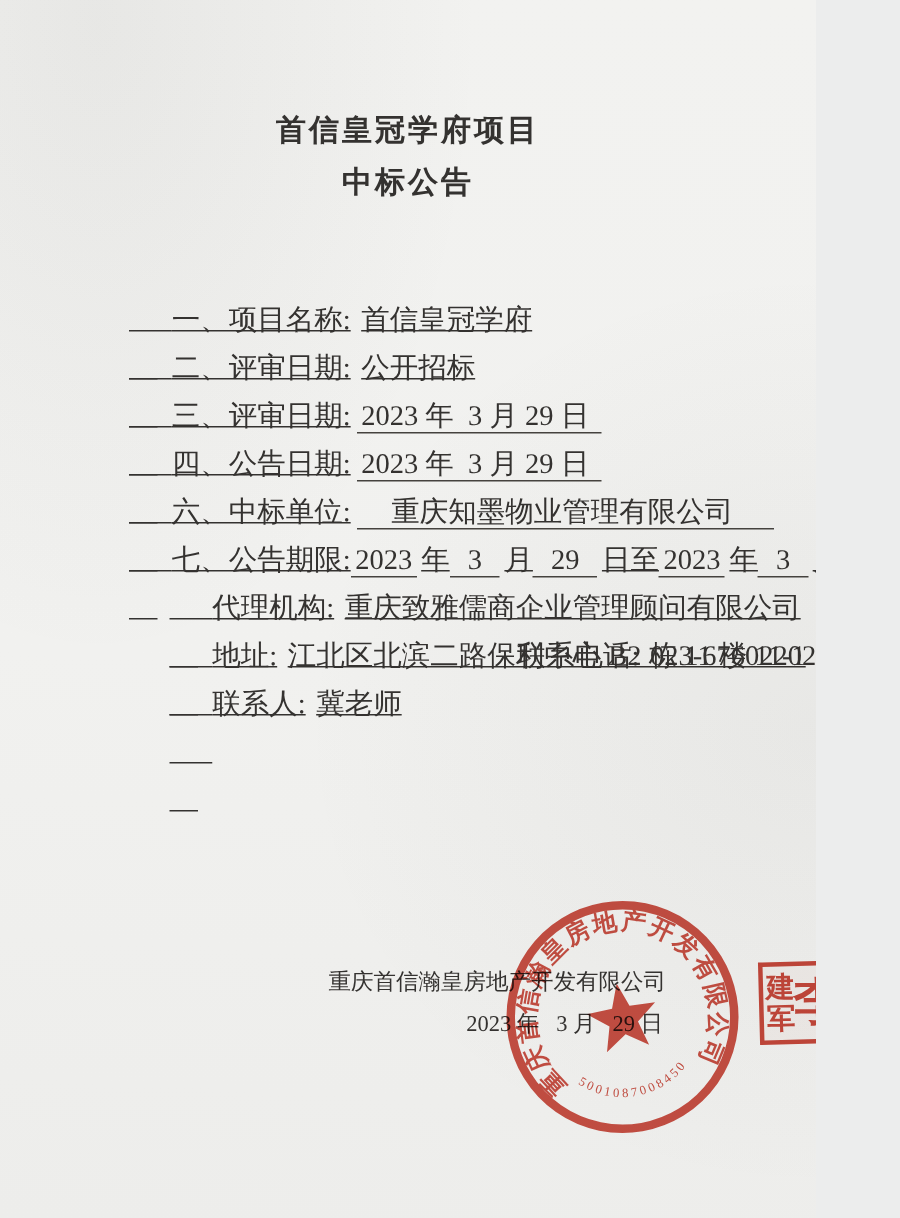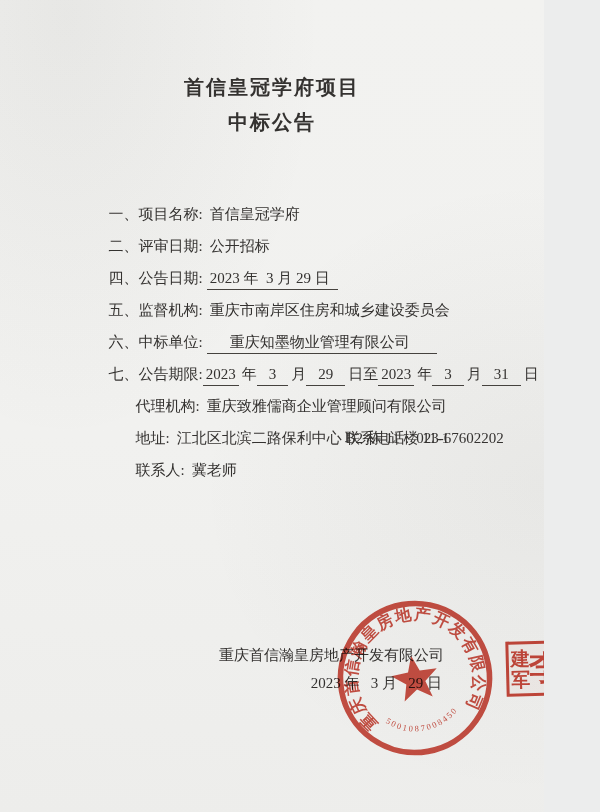--- a/index.html
+++ b/index.html
@@ -11,21 +11,21 @@
   }
   .paper {
     position:relative; width:544px; height:812px; overflow:hidden;
     background:
       radial-gradient(ellipse at 12% 2%, rgba(60,60,55,0.06), transparent 38%),
       radial-gradient(ellipse at 100% 60%, rgba(60,60,55,0.05), transparent 45%),
       linear-gradient(183deg, #f2f2f0 0%, #f1f1ef 55%, #ededeb 100%);
   }
   .title-block { padding-top:70px; text-align:center; }
   .title-line { font-size:20px; font-weight:bold; line-height:35px; letter-spacing:2px; }
-  .doc-list { margin:26px 0 0 86px; font-size:15px; }
+  .doc-list { margin:26px 0 0 86px; font-size:19px;text-decoration:underline; }
   .line { height:32px; line-height:32px; white-space:pre; position:relative; }
   .sub { margin-left:27px; }
   .lbl { white-space:pre; }
   .v { white-space:pre; margin-left:7px; }
   .v-tight { margin-left:3px; }
   .u { border-bottom:1.4px solid #45423e; display:inline-block; line-height:21px; }
   .u-date { padding:0 8px 0 3px; }
   .u-wide { padding:0 27px 0 23px; }
   .uy { padding:0 3px; }
   .un { padding:0 12px; }
@@ -63,28 +63,28 @@
   <div class="doc-list">
 
     <div class="line">
       <span class="lbl">一、项目名称:</span><span class="v">首信皇冠学府</span>
     </div>
 
     <div class="line">
       <span class="lbl">二、评审日期:</span><span class="v">公开招标</span>
     </div>
 
+    <div class="line">
+      <span class="lbl">三、评审日期:</span><span class="gap-s"></span><span class="u u-date">2023 年  3 月 29 日</span>
+    </div>
 
     <div class="line">
       <span class="lbl">四、公告日期:</span><span class="gap-s"></span><span class="u u-date">2023 年  3 月 29 日</span>
     </div>
 
-    <div class="line">
-      <span class="lbl">五、监督机构:</span><span class="v">重庆市南岸区住房和城乡建设委员会</span>
-    </div>
 
     <div class="line">
       <span class="lbl">六、中标单位:</span><span class="gap-s"></span><span class="u u-wide">重庆知墨物业管理有限公司</span>
     </div>
 
     <div class="line">
       <span class="lbl">七、公告期限:</span><span class="u uy">2023</span><span class="v v-tight">年</span><span class="u un">3</span><span class="v v-tight">月</span><span class="u un">29</span><span class="v v-tight">日至</span><span class="u uy">2023</span><span class="v v-tight">年</span><span class="u un">3</span><span class="v v-tight">月</span><span class="u un">31</span><span class="v v-tight">日</span>
     </div>
 
 

